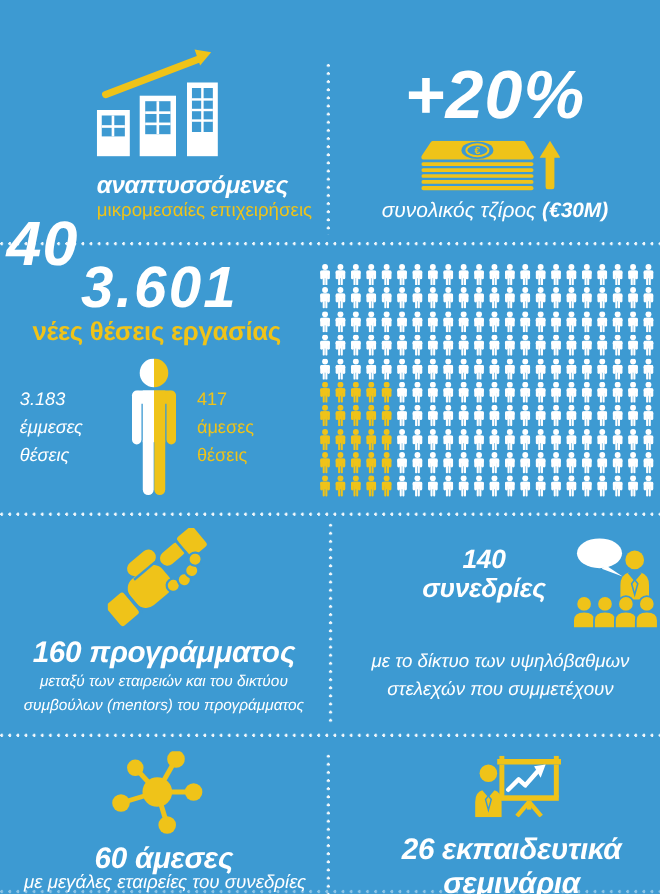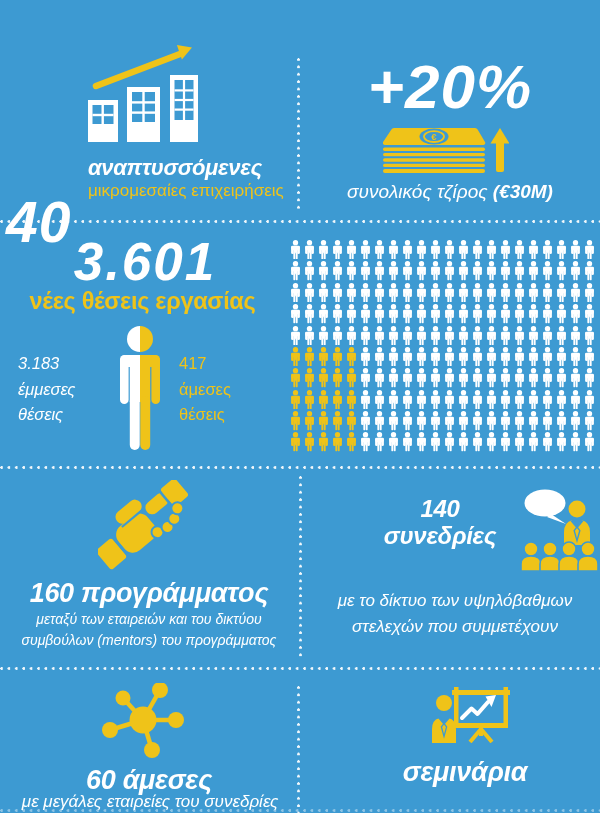--- a/index.html
+++ b/index.html
@@ -1350,20 +1350,21 @@
         <polygon class="fw" points="66,8 55.5,9.5 61.5,20"></polygon>
       </g>
       <g>
         <circle class="fy" cx="14" cy="16" r="8"></circle>
         <path class="fy" d="M2,56 v-14 q0,-9 7,-10.8 l5,5.5 5,-5.5 q7,1.8 7,10.8 v14 z"></path>
         <path class="nf sb" d="M9,30.5 L14,36.5 L19,30.5" stroke-width="2"></path>
         <path class="fy sb" d="M14,36.5 l2.6,3.3 -2.6,9.5 -2.6,-9.5 z" stroke-width="1.3"></path>
       </g>
     </svg>
     <div class="abs w b ctr" style="left:30px;top:88px;width:270px;font-size:27px;line-height:1.15;letter-spacing:-0.3px;">
+      <div><span>26</span><span> εκπαιδευτικά</span></div>
       <div>σεμινάρια</div>
     </div>
   </div>
 
   <div class="abs dots-v" style="left:297px;top:686px;height:127px;"></div>
   <div class="abs dots-h" style="left:0;top:809px;width:600px;opacity:.45;"></div>
 
 </div>
 
 </body></html>

